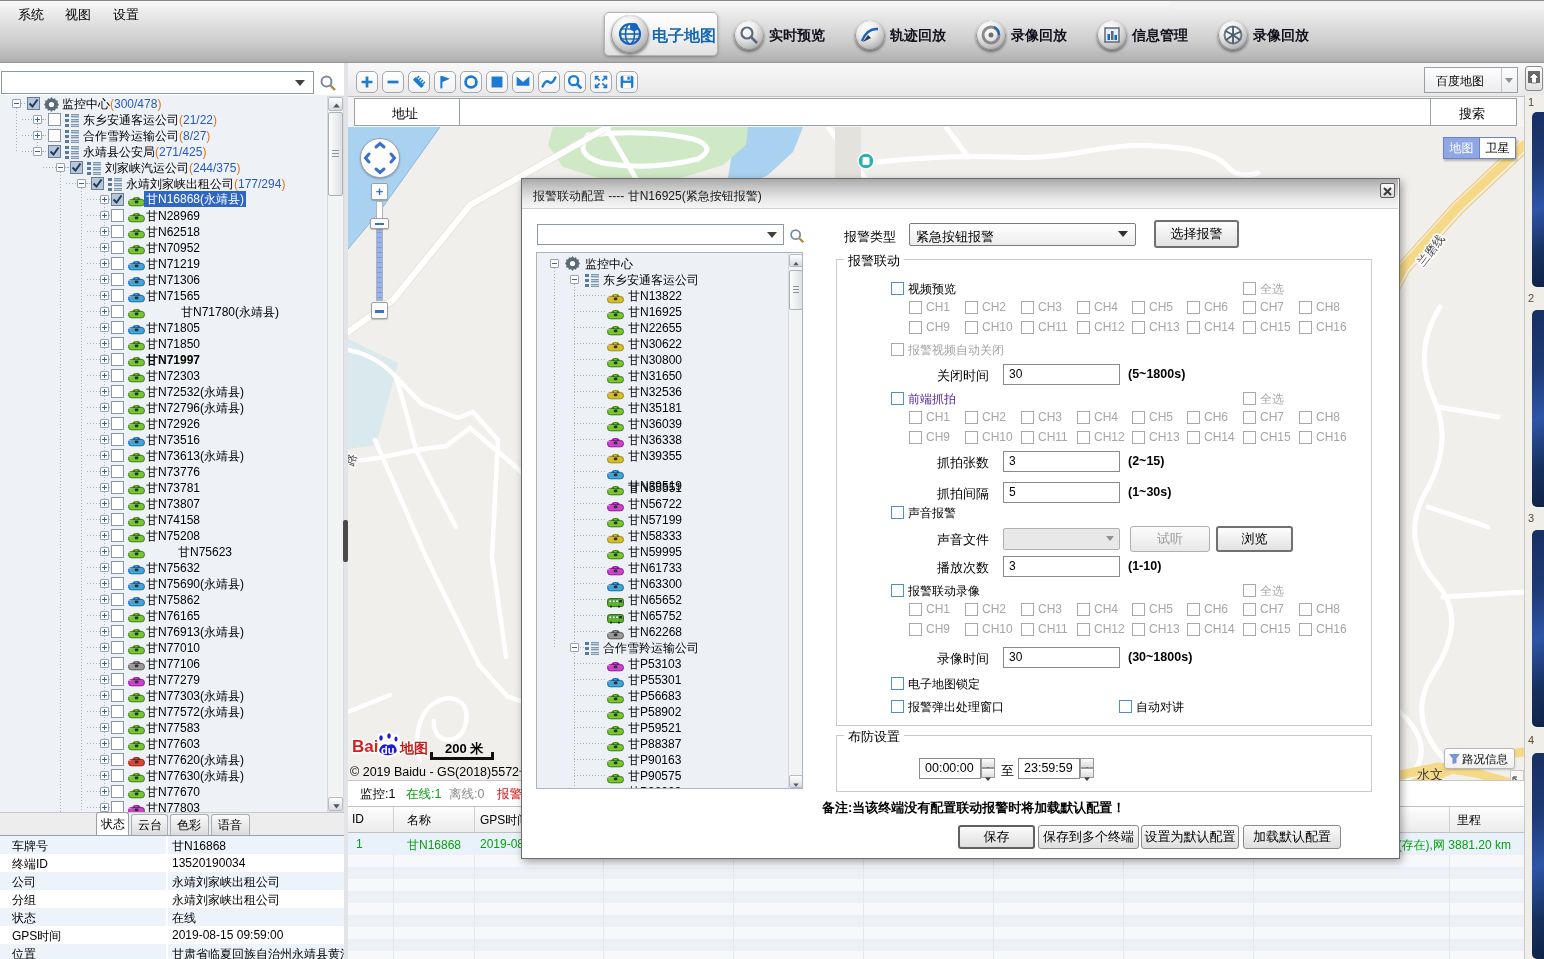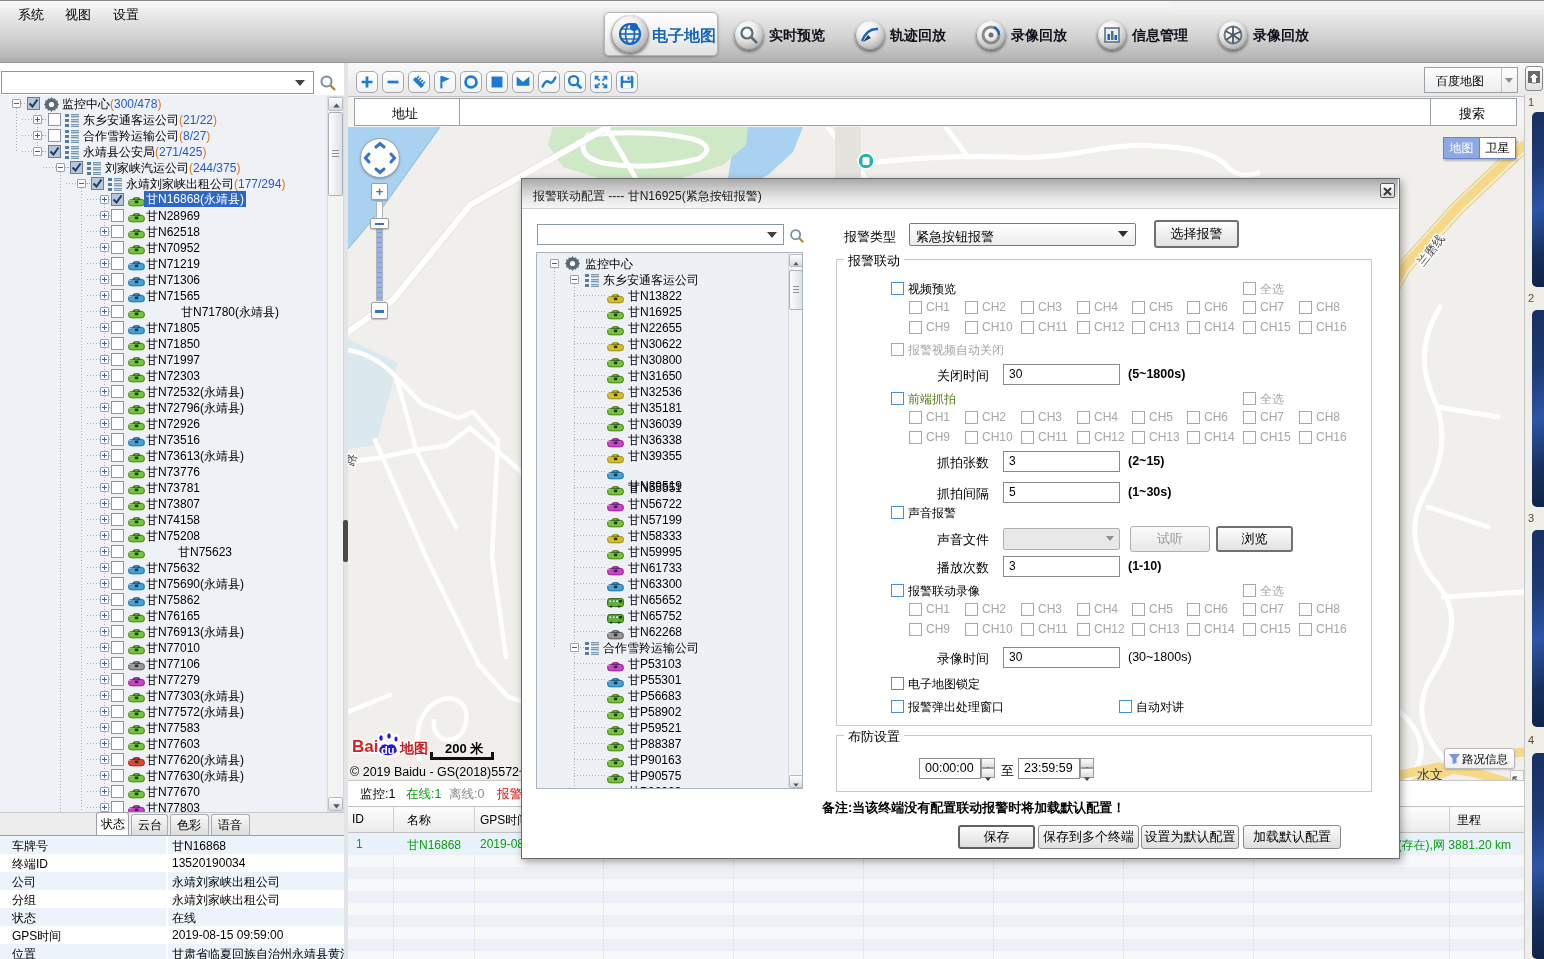--- a/index.html
+++ b/index.html
@@ -375,21 +375,21 @@
     <div class="abs" style="left:104px;top:262px;width:1px;height:5px;background:#3a62a8;"></div>
 <div class="abs" style="left:111px;top:258px;width:13px;height:13px;background:#fff;border:1px solid #8a96a5;"></div>
 <div class="abs" style="left:128px;top:258px;"><svg width="17" height="11" viewBox="0 0 17 11">
         <path d="M4.6 3.6 Q5.2 1.5 7.4 1.5 L9.9 1.5 Q11.8 1.5 12.4 3.6 Z" fill="#72c832" stroke="#3e7a10" stroke-width="0.9"></path>
         <rect x="0.6" y="3.4" width="15.8" height="6.4" rx="2.9" fill="#72c832" stroke="#3e7a10"></rect>
         <path d="M9.9 2.1 L12 3.5 L9.9 3.5 Z" fill="#2a3038"></path>
         <path d="M6.7 2.1 L5.5 3.5 L6.7 3.5 Z" fill="#2a3038"></path>
         <rect x="6.9" y="4.6" width="3.4" height="2.6" rx="0.7" fill="#2a3038"></rect>
         <circle cx="1.9" cy="4.4" r="0.8" fill="#f8a8d8"></circle>
       </svg></div>
-<div class="tx" style="left:146px;top:257px;">甘N71997</div>
+<div class="tx" style="left:146px;top:257px;font-weight:bold;">甘N71997</div>
 <div class="abs" style="left:87px;top:280px;width:22px;height:1px;background-image:repeating-linear-gradient(90deg,#a8b0b8 0,#a8b0b8 1px,transparent 1px,transparent 3px);"></div>
 <div class="abs" style="left:109px;top:280px;width:1px;height:1px;background-image:repeating-linear-gradient(90deg,#a8b0b8 0,#a8b0b8 1px,transparent 1px,transparent 3px);"></div>
 <div class="abs" style="left:100px;top:276px;width:9px;height:9px;background:#fff;border:1px solid #98a2b0;border-radius:1px;"></div>
     <div class="abs" style="left:102px;top:280px;width:5px;height:1px;background:#3a62a8;"></div>
     <div class="abs" style="left:104px;top:278px;width:1px;height:5px;background:#3a62a8;"></div>
 <div class="abs" style="left:111px;top:274px;width:13px;height:13px;background:#fff;border:1px solid #8a96a5;"></div>
 <div class="abs" style="left:128px;top:274px;"><svg width="17" height="11" viewBox="0 0 17 11">
         <path d="M4.6 3.6 Q5.2 1.5 7.4 1.5 L9.9 1.5 Q11.8 1.5 12.4 3.6 Z" fill="#72c832" stroke="#3e7a10" stroke-width="0.9"></path>
         <rect x="0.6" y="3.4" width="15.8" height="6.4" rx="2.9" fill="#72c832" stroke="#3e7a10"></rect>
         <path d="M9.9 2.1 L12 3.5 L9.9 3.5 Z" fill="#2a3038"></path>
@@ -1493,21 +1493,21 @@
     <div class="abs" style="left:721px;top:142px;width:13px;height:13px;background:#fff;border:1px solid #a8a8a8;"></div>
     <div class="tx" style="left:738px;top:141px;color:#a6a6a6;">CH15</div>
     <div class="abs" style="left:777px;top:142px;width:13px;height:13px;background:#fff;border:1px solid #a8a8a8;"></div>
     <div class="tx" style="left:794px;top:141px;color:#a6a6a6;">CH16</div>
 <div class="abs" style="left:369px;top:164px;width:13px;height:13px;background:#fff;border:1px solid #a8a8a8;"></div>
     <div class="tx" style="left:386px;top:163px;color:#a6a6a6;">报警视频自动关闭</div>
 <div class="tx" style="left:314px;top:188px;width:153px;text-align:right;font-size:13px;">关闭时间</div>
     <div class="abs" style="left:481px;top:185px;width:117px;height:21px;background:#fff;border:1px solid #8a8a8a;font-size:12px;line-height:19px;padding-left:5px;">30</div>
     <div class="tx" style="left:606px;top:188px;font-weight:bold;font-size:12.5px;">(5~1800s)</div>
 <div class="abs" style="left:369px;top:213px;width:13px;height:13px;background:#fff;border:1px solid #4a90d0;"></div>
-    <div class="tx" style="left:386px;top:212px;color:#4d7c0f;">前端抓拍</div>
+    <div class="tx" style="left:386px;top:212px;color:#4c1d95;">前端抓拍</div>
 <div class="abs" style="left:721px;top:213px;width:13px;height:13px;background:#fff;border:1px solid #a8a8a8;"></div>
     <div class="tx" style="left:738px;top:212px;color:#a6a6a6;">全选</div>
 <div class="abs" style="left:387px;top:232px;width:13px;height:13px;background:#fff;border:1px solid #a8a8a8;"></div>
     <div class="tx" style="left:404px;top:231px;color:#a6a6a6;">CH1</div>
     <div class="abs" style="left:443px;top:232px;width:13px;height:13px;background:#fff;border:1px solid #a8a8a8;"></div>
     <div class="tx" style="left:460px;top:231px;color:#a6a6a6;">CH2</div>
     <div class="abs" style="left:499px;top:232px;width:13px;height:13px;background:#fff;border:1px solid #a8a8a8;"></div>
     <div class="tx" style="left:516px;top:231px;color:#a6a6a6;">CH3</div>
     <div class="abs" style="left:555px;top:232px;width:13px;height:13px;background:#fff;border:1px solid #a8a8a8;"></div>
     <div class="tx" style="left:572px;top:231px;color:#a6a6a6;">CH4</div>
@@ -1582,21 +1582,21 @@
     <div class="abs" style="left:610px;top:444px;width:13px;height:13px;background:#fff;border:1px solid #a8a8a8;"></div>
     <div class="tx" style="left:627px;top:443px;color:#a6a6a6;">CH13</div>
     <div class="abs" style="left:665px;top:444px;width:13px;height:13px;background:#fff;border:1px solid #a8a8a8;"></div>
     <div class="tx" style="left:682px;top:443px;color:#a6a6a6;">CH14</div>
     <div class="abs" style="left:721px;top:444px;width:13px;height:13px;background:#fff;border:1px solid #a8a8a8;"></div>
     <div class="tx" style="left:738px;top:443px;color:#a6a6a6;">CH15</div>
     <div class="abs" style="left:777px;top:444px;width:13px;height:13px;background:#fff;border:1px solid #a8a8a8;"></div>
     <div class="tx" style="left:794px;top:443px;color:#a6a6a6;">CH16</div>
 <div class="tx" style="left:314px;top:471px;width:153px;text-align:right;font-size:13px;">录像时间</div>
     <div class="abs" style="left:481px;top:468px;width:117px;height:21px;background:#fff;border:1px solid #8a8a8a;font-size:12px;line-height:19px;padding-left:5px;">30</div>
-    <div class="tx" style="left:606px;top:471px;font-weight:normal;font-size:12.5px;">(30~1800s)</div>
+    <div class="tx" style="left:606px;top:471px;font-weight:bold;font-size:12.5px;">(30~1800s)</div>
 <div class="abs" style="left:369px;top:498px;width:13px;height:13px;background:#fff;border:1px solid #4a90d0;"></div>
     <div class="tx" style="left:386px;top:497px;color:#000;">电子地图锁定</div>
 <div class="abs" style="left:369px;top:521px;width:13px;height:13px;background:#fff;border:1px solid #4a90d0;"></div>
     <div class="tx" style="left:386px;top:520px;color:#000;">报警弹出处理窗口</div>
 <div class="abs" style="left:597px;top:521px;width:13px;height:13px;background:#fff;border:1px solid #4a90d0;"></div>
     <div class="tx" style="left:614px;top:520px;color:#000;">自动对讲</div>
 <div class="abs" style="left:314px;top:556px;width:536px;height:57px;border:1px solid #c4c9d2;"></div>
 <div class="abs" style="left:322px;top:549px;background:#fff;padding:0 4px;font-size:13px;">布防设置</div>
 <div class="abs" style="left:397px;top:579px;width:62px;height:21px;background:#fff;border:1px solid #8a8a8a;font-size:12.5px;line-height:19px;padding-left:5px;">00:00:00</div>
 <div class="abs" style="left:459px;top:579px;width:14px;height:10px;background:linear-gradient(#fdfdfd,#dcdcdc);border:1px solid #9a9a9a;"><svg width="12" height="8" viewBox="0 0 12 8">

